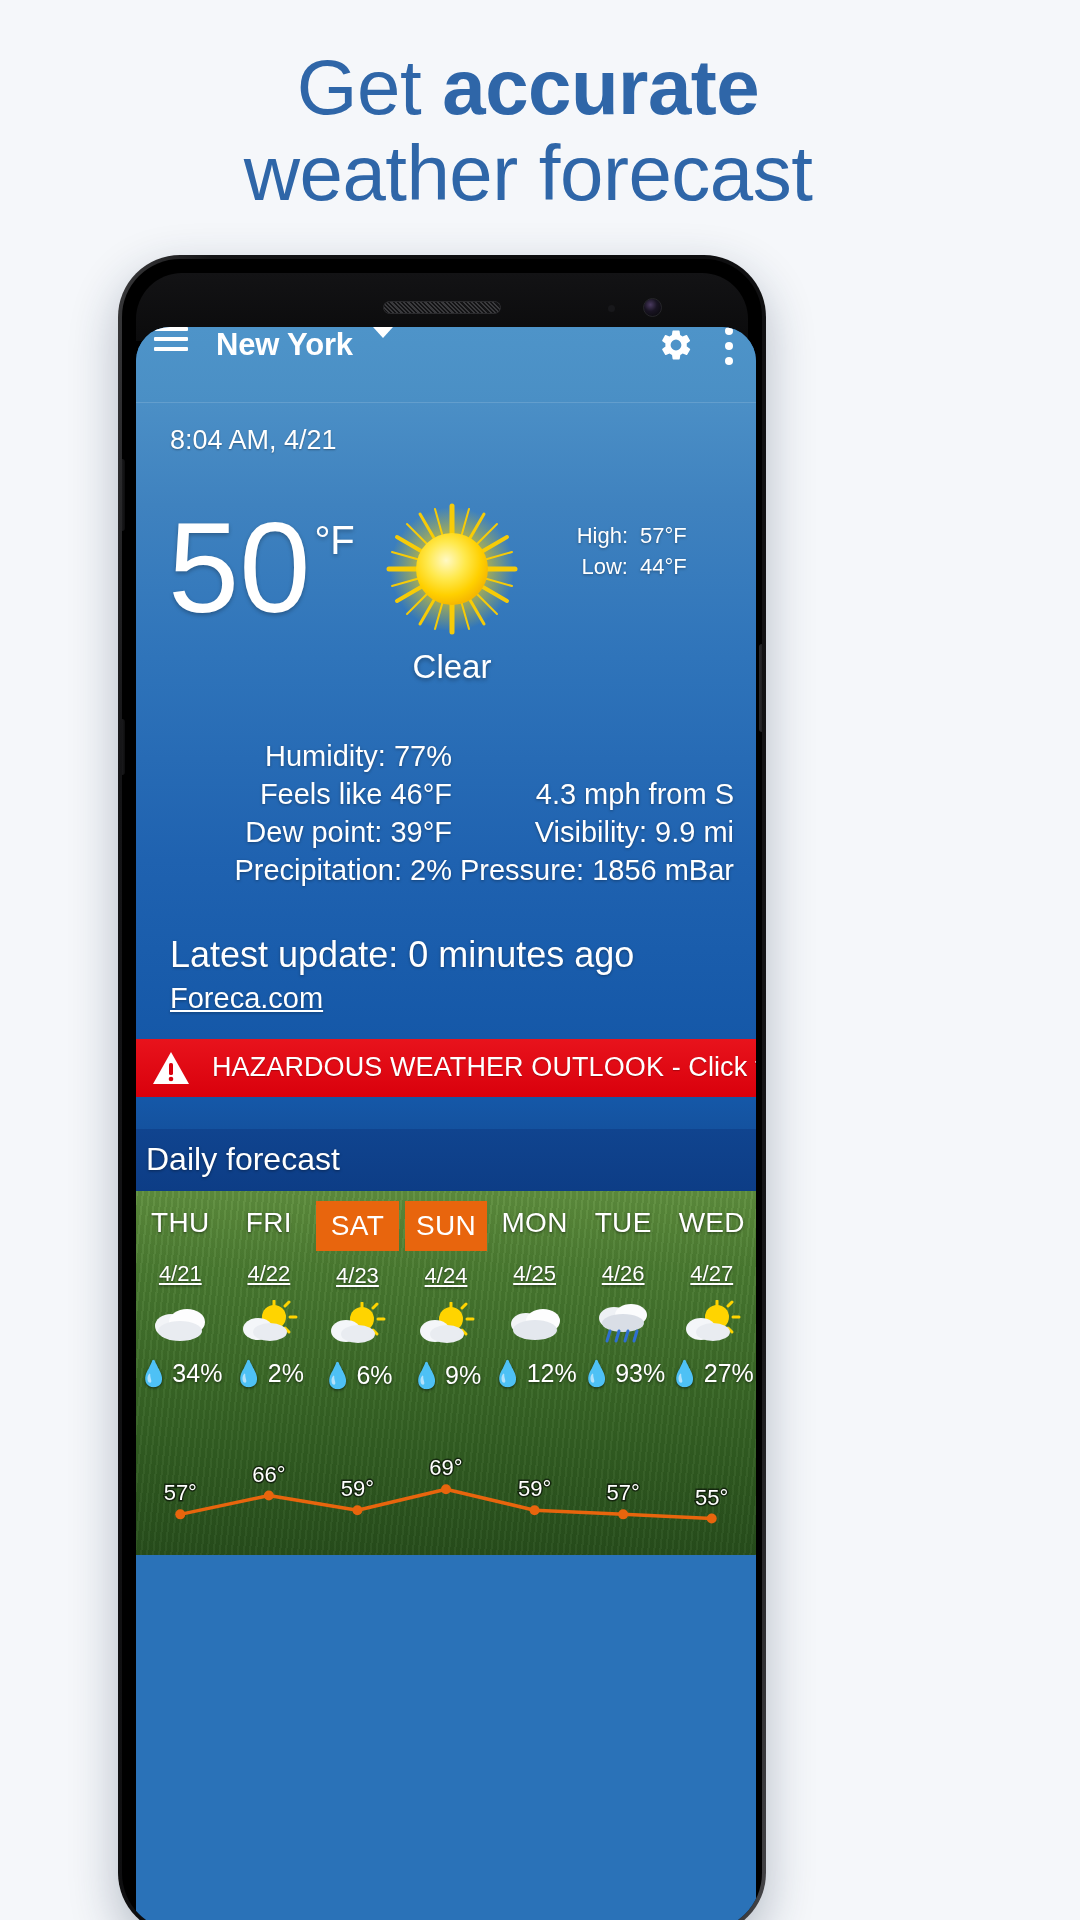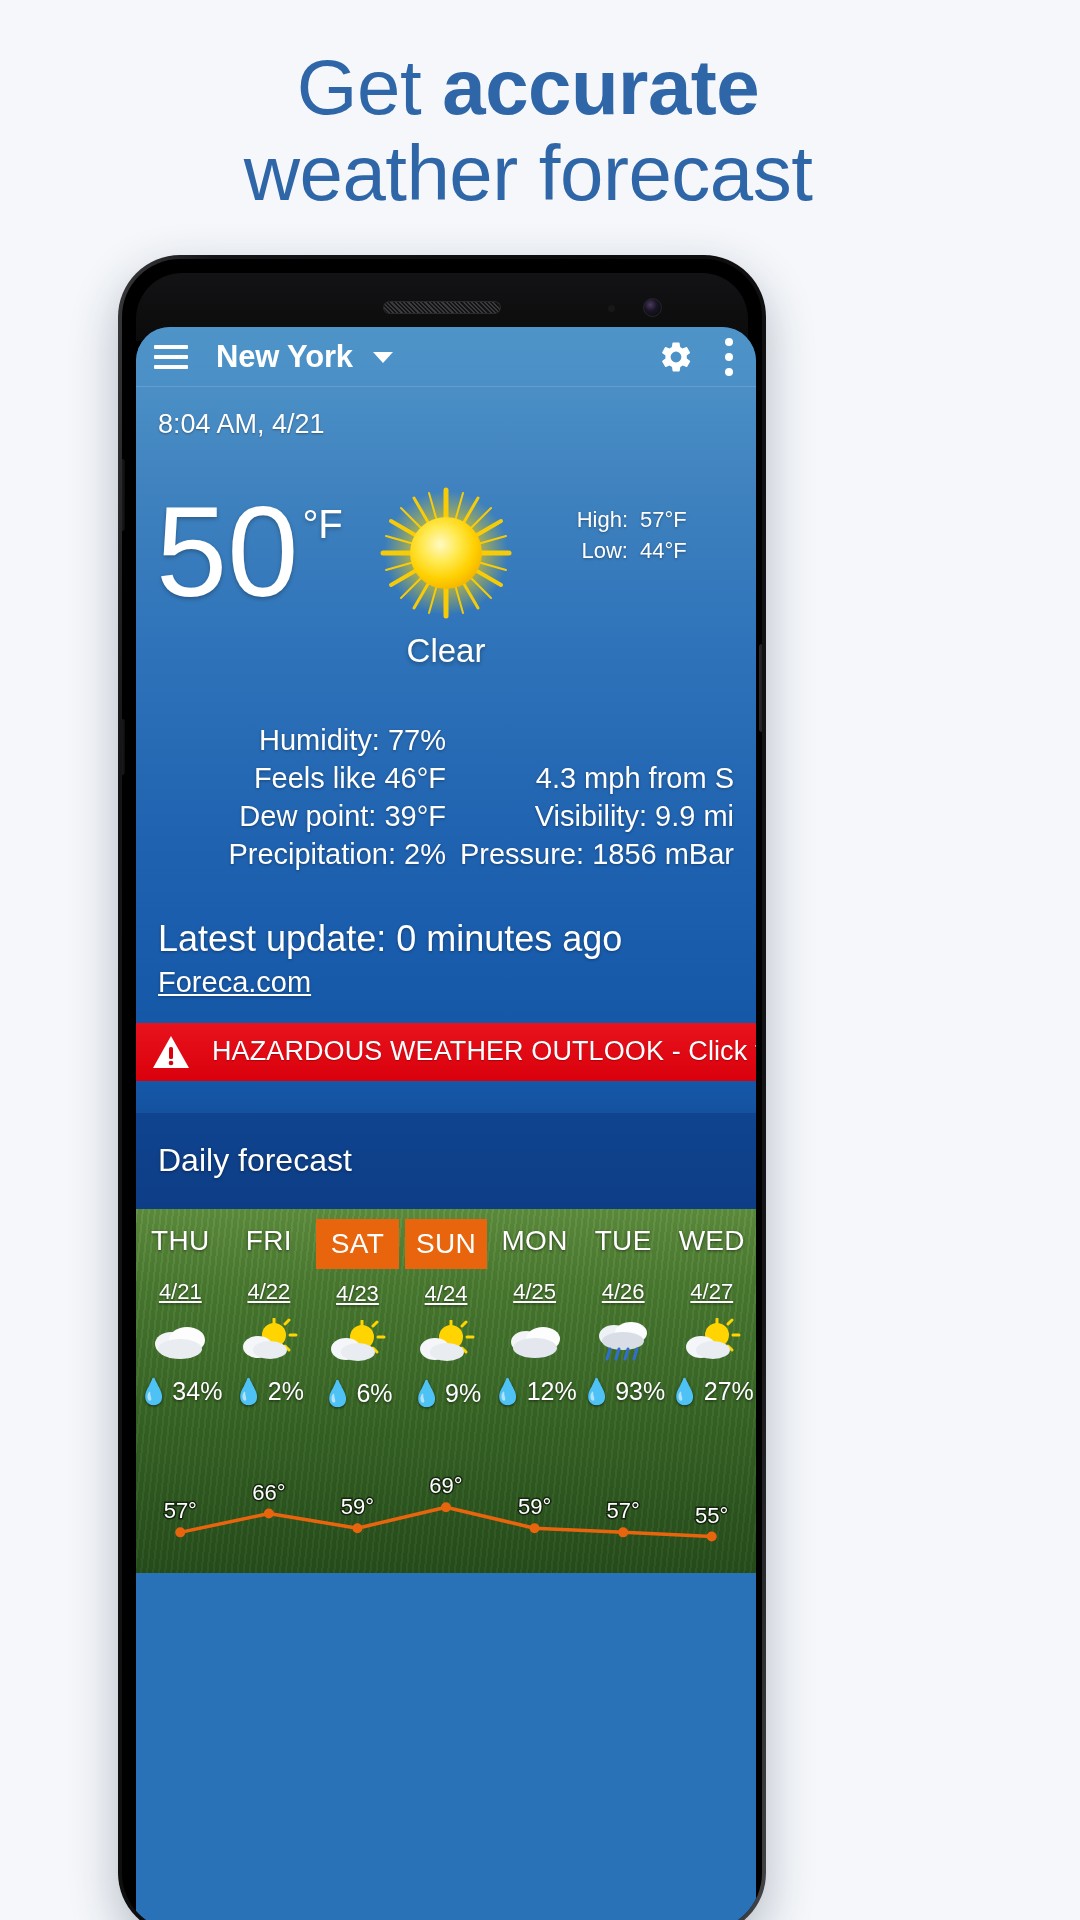--- a/index.html
+++ b/index.html
@@ -71,21 +71,21 @@
   .screen {
     position:absolute; left:14px; top:68px;
     width:620px; height:1596px;
     border-radius:34px 34px 0 0;
     overflow:hidden;
     background:#2a72b8;
   }
 
   
   .appbar {
-    height:60px; display:flex; align-items:center;
+    height:76px; display:flex; align-items:flex-start;
     padding:0 18px;
     background:linear-gradient(180deg,#4e94c9 0%,#4a8fc5 100%);
     position:relative;
   }
   .appbar:after{
     content:""; position:absolute; left:0; right:0; bottom:0; height:1px;
     background:rgba(255,255,255,0.14);
   }
   .hamburger { width:34px; height:24px; display:flex; flex-direction:column; justify-content:space-between; cursor:pointer; }
   .hamburger span { display:block; height:4px; background:#fff; border-radius:1px; }
@@ -97,21 +97,21 @@
   }
   .appbar-spacer { flex:1; }
   .gear { width:36px; height:36px; position:relative; margin-right:30px; }
   .gear svg { display:block; }
   .overflow { width:10px; height:38px; display:flex; flex-direction:column; justify-content:space-between; align-items:center; margin-right:4px; }
   .overflow i { width:8px; height:8px; border-radius:50%; background:#fff; display:block; }
 
   
   .current {
     background:linear-gradient(180deg,#4b8fc6 0%,#3f82bf 16%,#2f74ba 40%,#1f62b0 72%,#1558a8 100%);
-    padding:0 0 10px 0;
+    padding:0 0 10px 12px;
     position:relative;
   }
   .timestamp {
     color:#fff; font-size:27px; padding:22px 0 0 22px;
     text-shadow:0 1px 2px rgba(0,0,0,0.35);
   }
 
   .hero { position:relative; height:272px;text-decoration:underline; }
   .temp-block { position:absolute; left:20px; top:56px; display:flex; align-items:flex-start; }
   .temp-num {
@@ -160,21 +160,21 @@
   }
   .warn-tri { width:38px; height:34px; flex:none; margin-right:22px; }
   .hazard-text {
     color:#fff; font-size:27px; white-space:nowrap; letter-spacing:0.1px;
     text-shadow:0 1px 1px rgba(0,0,0,0.25);
   }
   .gap-blue { height:32px; background:linear-gradient(180deg,#1558a8,#14529f); }
 
   
   .daily-head {
-    height:96px; display:flex; align-items:center; padding-left:22px;
+    height:62px; display:flex; align-items:center; padding-left:10px;
     background:linear-gradient(180deg,#10448f 0%,#0d3d86 100%);
   }
   .daily-head span { color:#fff; font-size:32px; text-shadow:0 1px 3px rgba(0,0,0,0.4); }
 
   .forecast {
     position:relative; height:364px;
     background:
       linear-gradient(180deg, rgba(20,60,30,0.0) 0%, rgba(10,35,15,0.22) 100%),
       repeating-linear-gradient(96deg, rgba(255,255,255,0.045) 0 2px, rgba(0,0,0,0.05) 2px 6px),
       linear-gradient(180deg,#5f8f3e 0%,#4d7f32 22%,#3f7029 55%,#2f5a1f 100%);

